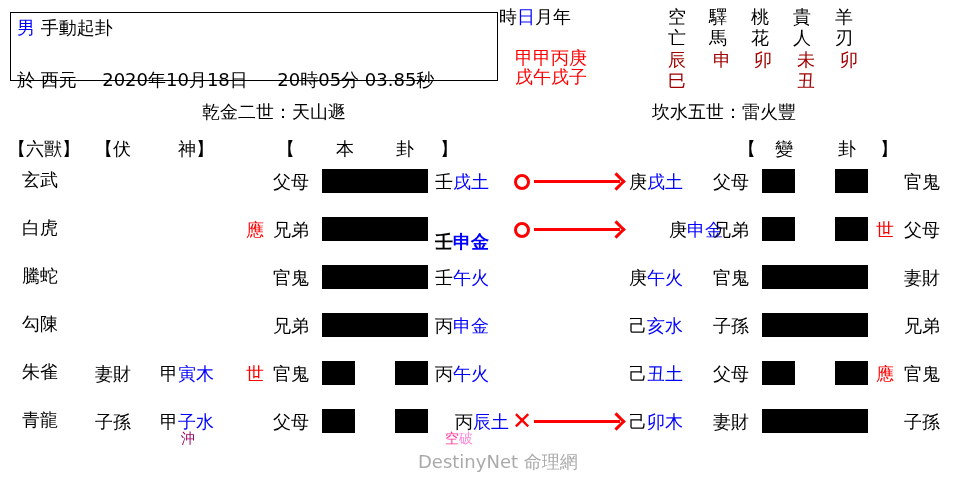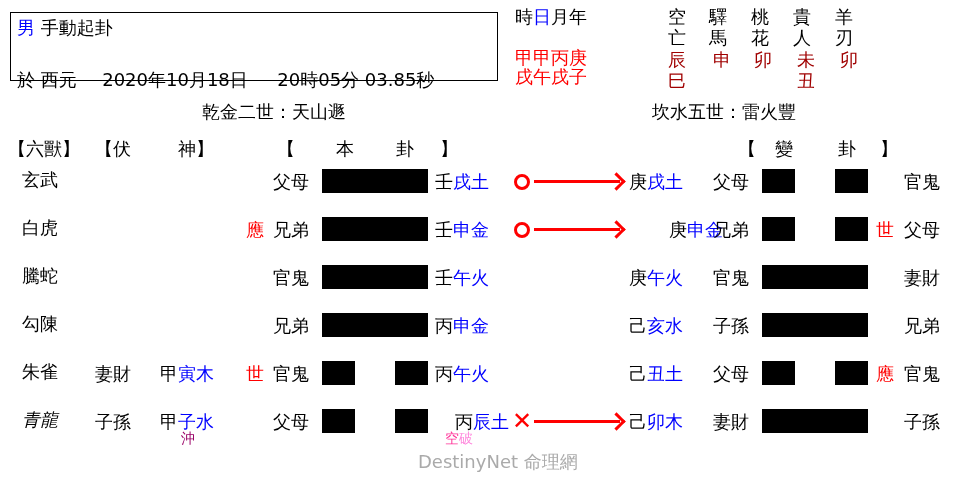--- a/index.html
+++ b/index.html
@@ -28,21 +28,21 @@
   <span>手動起卦</span>
 </div>
 <div class="abs" style="left:17px;top:70px;">
   <span>於 西元</span>
   <span style="display:inline-block;width:14px"></span>
   <span>2020年10月18日</span>
   <span style="display:inline-block;width:18px"></span>
   <span>20時05分 03.85秒</span>
 </div>
 
-<div class="abs" style="left:515px;top:7px;">
+<div class="abs" style="left:499px;top:7px;">
   <span>時</span><span class="blue">日</span><span>月</span><span>年</span>
 </div>
 <div class="abs red" style="left:515px;top:48px;">甲甲丙庚</div>
 <div class="abs red" style="left:515px;top:67px;">戌午戌子</div>
 
 <div>
   <div class="shensha" style="left:667px;top:7px;">空</div>
   <div class="shensha" style="left:667px;top:28px;">亡</div>
   <div class="shensha dred" style="left:667px;top:50px;">辰</div>
   <div class="shensha dred" style="left:667px;top:71px;">巳</div>
@@ -93,21 +93,21 @@
   <div class="bar" style="left:762px;top:169px;width:33px;"></div>
   <div class="bar" style="left:835px;top:169px;width:33px;"></div>
   <div class="abs" style="left:904px;top:172px;">官鬼</div>
 </div>
 
 <div>
   <div class="abs" style="left:22px;top:218px;">白虎</div>
   <div class="abs red" style="left:246px;top:220px;">應</div>
   <div class="abs" style="left:273px;top:220px;">兄弟</div>
   <div class="bar" style="left:322px;top:217px;width:106px;"></div>
-  <div class="abs" style="left:435px;top:220px;"><span>壬</span><span class="blue">申金</span></div>
+  <div class="abs" style="left:435px;top:232px;font-weight:bold;"><span>壬</span><span class="blue">申金</span></div>
   <div class="circle" style="left:514px;top:222px;"></div>
   <div class="arrow" style="left:534px;top:228px;width:86px;"></div>
   <div class="arrowhead" style="left:610px;top:223px;"></div>
   <div class="abs" style="left:629px;top:220px;margin-left:40px;"><span>庚</span><span class="blue">申金</span></div>
   <div class="abs" style="left:713px;top:220px;">兄弟</div>
   <div class="bar" style="left:762px;top:217px;width:33px;"></div>
   <div class="bar" style="left:835px;top:217px;width:33px;"></div>
   <div class="abs red" style="left:876px;top:220px;">世</div>
   <div class="abs" style="left:904px;top:220px;">父母</div>
 </div>
@@ -145,21 +145,21 @@
   <div class="abs" style="left:435px;top:364px;"><span>丙</span><span class="blue">午火</span></div>
   <div class="abs" style="left:629px;top:364px;"><span>己</span><span class="blue">丑土</span></div>
   <div class="abs" style="left:713px;top:364px;">父母</div>
   <div class="bar" style="left:762px;top:361px;width:33px;"></div>
   <div class="bar" style="left:835px;top:361px;width:33px;"></div>
   <div class="abs red" style="left:876px;top:364px;">應</div>
   <div class="abs" style="left:904px;top:364px;">官鬼</div>
 </div>
 
 <div>
-  <div class="abs" style="left:22px;top:410px;font-style:italic;">青龍</div>
+  <div class="abs" style="left:22px;top:410px;">青龍</div>
   <div class="abs" style="left:95px;top:412px;">子孫</div>
   <div class="abs" style="left:160px;top:412px;"><span>甲</span><span class="blue">子水</span></div>
   <div class="abs small" style="left:181px;top:431px;color:#990066;">沖</div>
   <div class="abs" style="left:273px;top:412px;">父母</div>
   <div class="bar" style="left:322px;top:409px;width:33px;"></div>
   <div class="bar" style="left:395px;top:409px;width:33px;"></div>
   <div class="abs" style="left:435px;top:412px;margin-left:20px;"><span>丙</span><span class="blue">辰土</span></div>
   <div class="abs small" style="left:445px;top:431px;"><span style="color:#ff3399;">空</span><span style="color:#ff88dd;">破</span></div>
   <div class="cross" style="left:512px;top:409px;">✕</div>
   <div class="arrow" style="left:534px;top:420px;width:86px;"></div>

